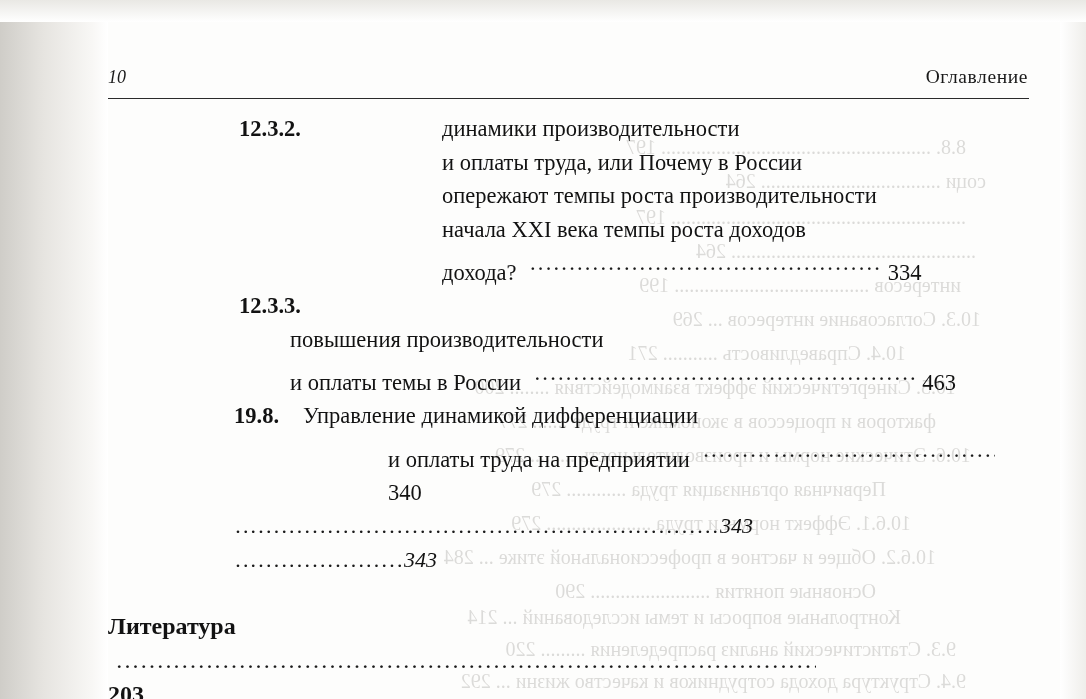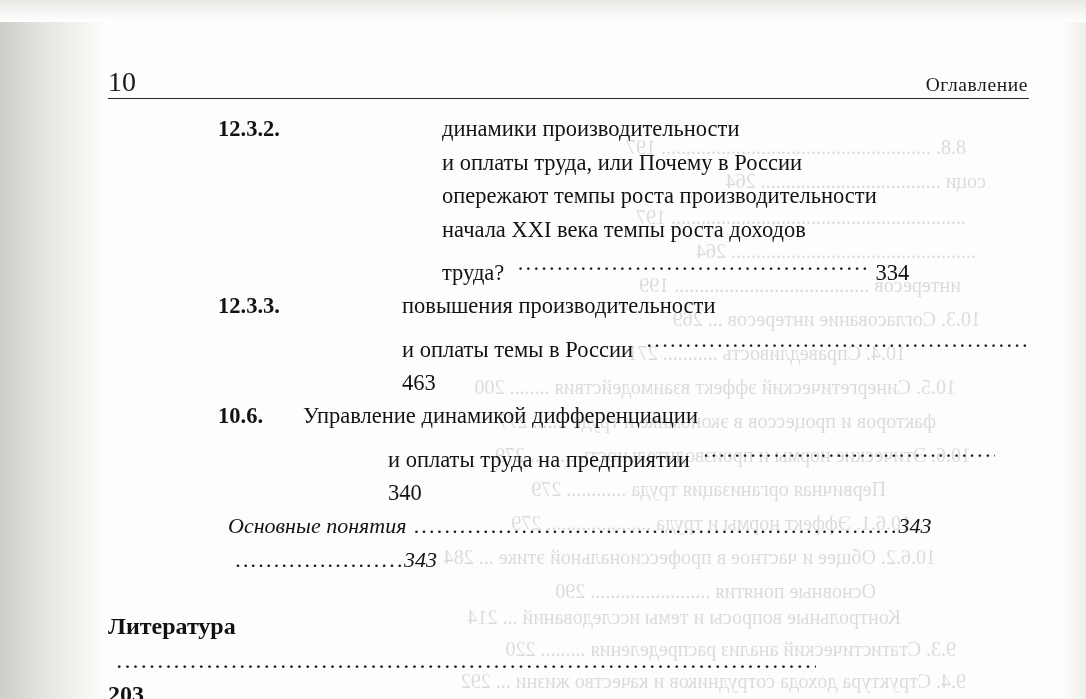--- a/index.html
+++ b/index.html
@@ -68,21 +68,21 @@
     position: absolute;
     left: 108px;
     top: 66px;
     width: 920px;
     display: flex;
     justify-content: space-between;
     align-items: baseline;
     font-size: 21px;
     color: #1a1a1a;
   }
-  .runhead .folio { font-size: 28px; }
+  .runhead .folio { font-size: 18px; font-style: italic; }
   .runhead .title { font-size: 19.5px; letter-spacing: 0.6px; }
 
   .rule {
     position: absolute;
     left: 108px;
     top: 98px;
     width: 921px;
     height: 1.4px;
     background: #2a2a2a;
   }
@@ -97,21 +97,21 @@
   }
 
   .entry {
     display: flex;
     align-items: flex-start;
     font-size: 22.5px;
     line-height: 33.5px;
   }
   .entry .num {
     font-weight: bold;
-    text-align: left;
+    text-align: center;
     white-space: nowrap;
     flex: 0 0 auto;
     font-family: Liberation Serif, serif;
   }
   .entry .body {
     flex: 1 1 auto;
     min-width: 0;
   }
   .lead {
     display: inline-block;
@@ -120,21 +120,21 @@
     letter-spacing: 2.2px;
     vertical-align: baseline;
     color: #1b1b1b;
   }
 
   
   .e-12-3-2 { margin-left: 110px; }
   .e-12-3-2 .num { width: 104px; margin-right: 8px; }
   .e-12-3-2 .cont { margin-left: 112px; }
 
-  .e-12-3-3 { margin-left: 110px; margin-top: 0px; }
+  .e-12-3-3 { margin-left: 110px; margin-top: 0px; flex-direction: column; }
   .e-12-3-3 .num { width: 104px; margin-right: 8px; }
   .e-12-3-3 .cont { margin-left: 72px; }
 
   .e-12-4 { margin-left: 110px; margin-top: 0px; }
   .e-12-4 .num { width: 77px; margin-right: 8px; }
   .e-12-4 .cont { margin-left: 85px; }
 
   .e-italic {
     margin-left: 120px;
     font-style: italic;
@@ -191,53 +191,52 @@
   <div class="toc">
 
     <div class="entry e-12-3-2">
       <div class="num">12.3.2.</div>
       <div class="body">
         <div class="cont">динамики производительности</div>
         <div class="cont">и оплаты труда, или Почему в России</div>
         <div class="cont">опережают темпы роста производительности</div>
         <div class="cont">начала XXI века темпы роста доходов</div>
         <div class="cont row">
-          <span>труда?</span>
+          <span>дохода?</span>
           <span class="lead" style="width:360px;">&nbsp;.................................................................................</span>
           <span>334</span>
         </div>
       </div>
     </div>
 
     <div class="entry e-12-3-3">
       <div class="num">12.3.3.</div>
       <div class="body">
         <div class="cont">повышения производительности</div>
         <div class="cont row">
           <span>и оплаты темы в России</span>
           <span class="lead" style="width:390px;">&nbsp;.................................................................................</span>
           <span>463</span>
         </div>
       </div>
     </div>
 
     <div class="entry e-12-4">
-      <div class="num">10.6.</div>
+      <div class="num">19.8.</div>
       <div class="body">
         <div>Управление динамикой дифференциации</div>
         <div class="cont row">
           <span>и оплаты труда на предприятии</span>
           <span class="lead" style="width:300px;">&nbsp;.................................................................................</span>
           <span>340</span>
         </div>
       </div>
     </div>
 
     <div class="entry e-italic row">
-      <span>Основные понятия</span>
       <span class="lead" style="width:492px;">&nbsp;...........................................................................................</span>
       <span>343</span>
     </div>
 
     <div class="entry e-italic row">
       <span class="lead" style="width:176px;">&nbsp;.............................................</span>
       <span>343</span>
     </div>
 
     <div class="entry e-lit row">

